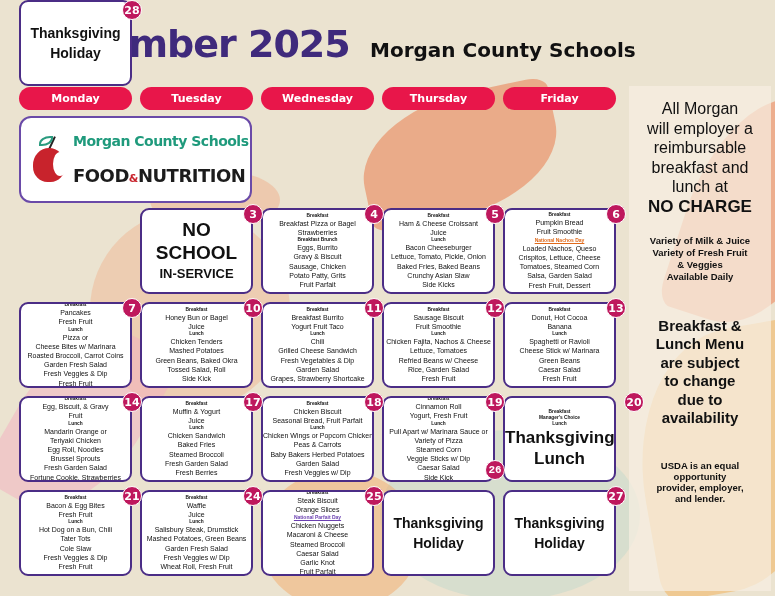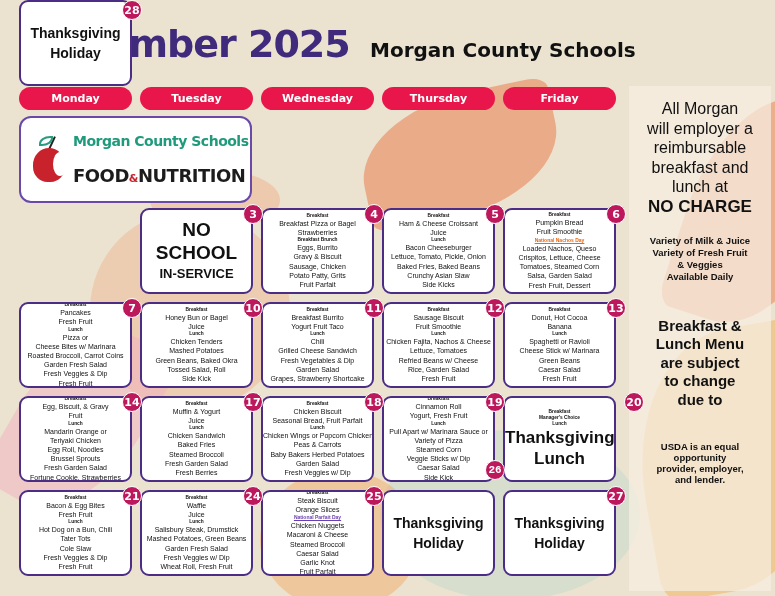--- a/index.html
+++ b/index.html
@@ -349,20 +349,21 @@
       <div>Variety of Fresh Fruit</div>
       <div>&amp; Veggies</div>
       <div>Available Daily</div>
     </div>
   <div class="p3" id="change">
       <div>Breakfast &amp;</div>
       <div>Lunch Menu</div>
       <div>are subject</div>
       <div>to change</div>
       <div>due to</div>
+      <div>availability</div>
     </div>
   <div class="p4" id="usda">
       <div>USDA is an equal</div>
       <div>opportunity</div>
       <div>provider, employer,</div>
       <div>and lender.</div>
     </div>
 </div>
 
 </body></html>

